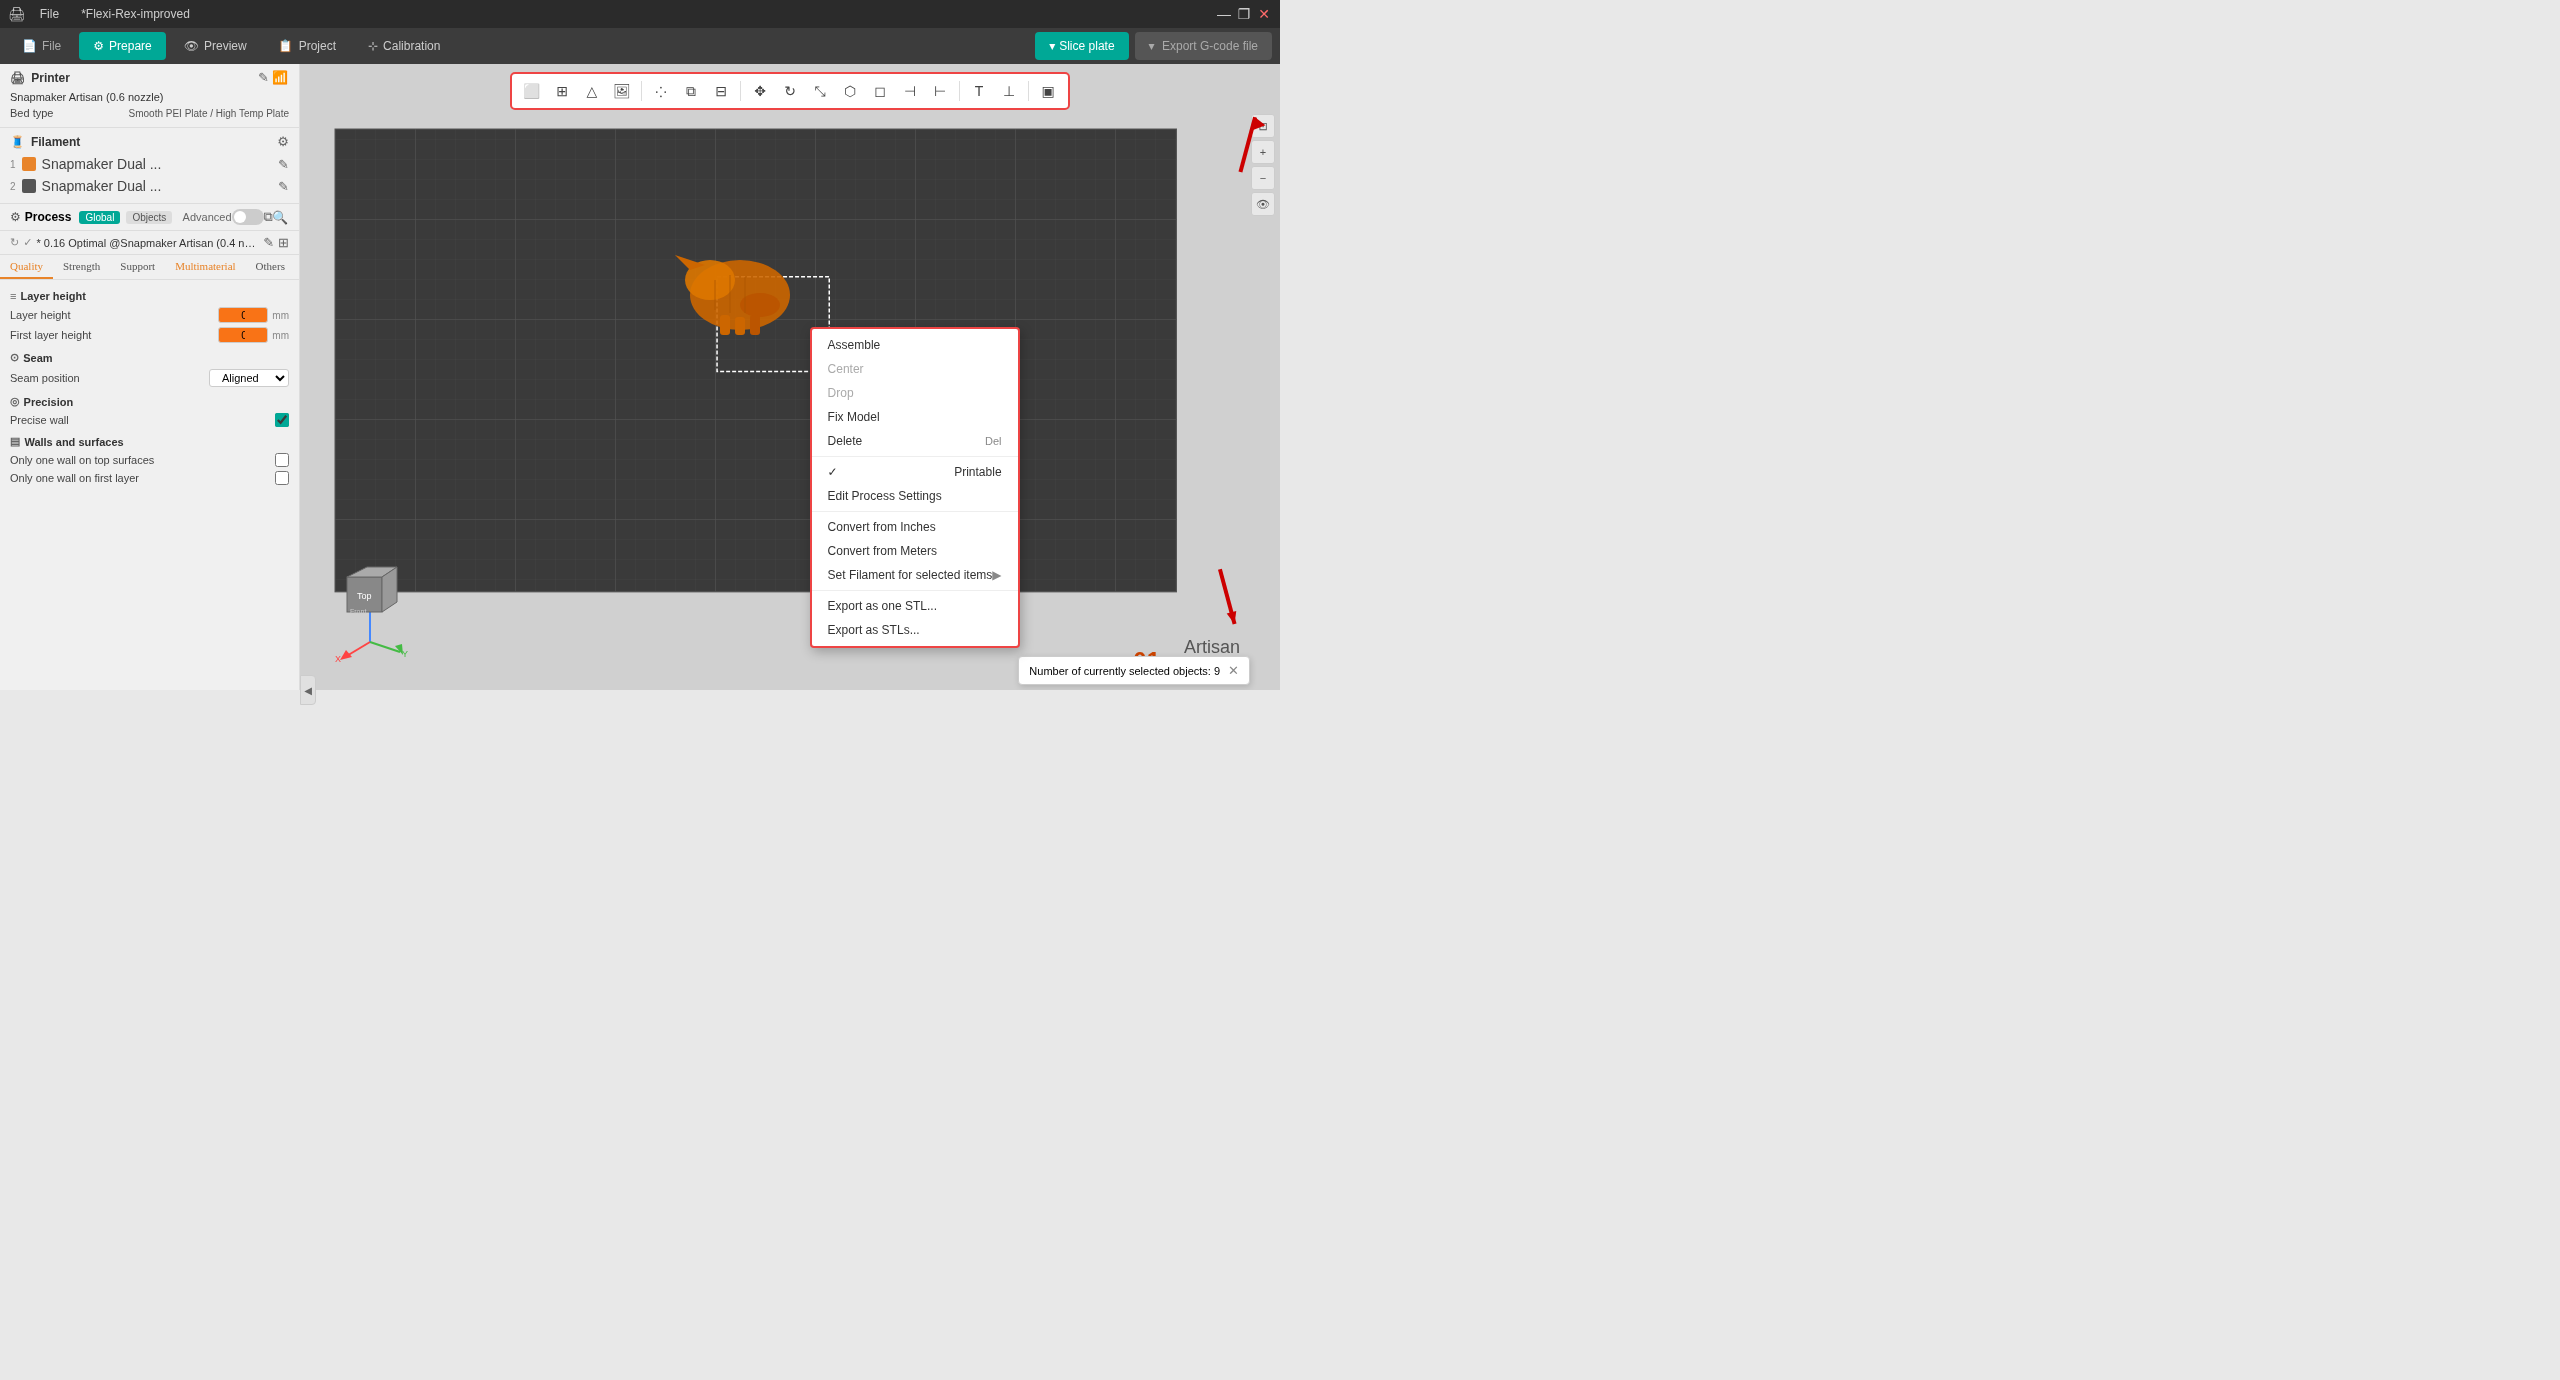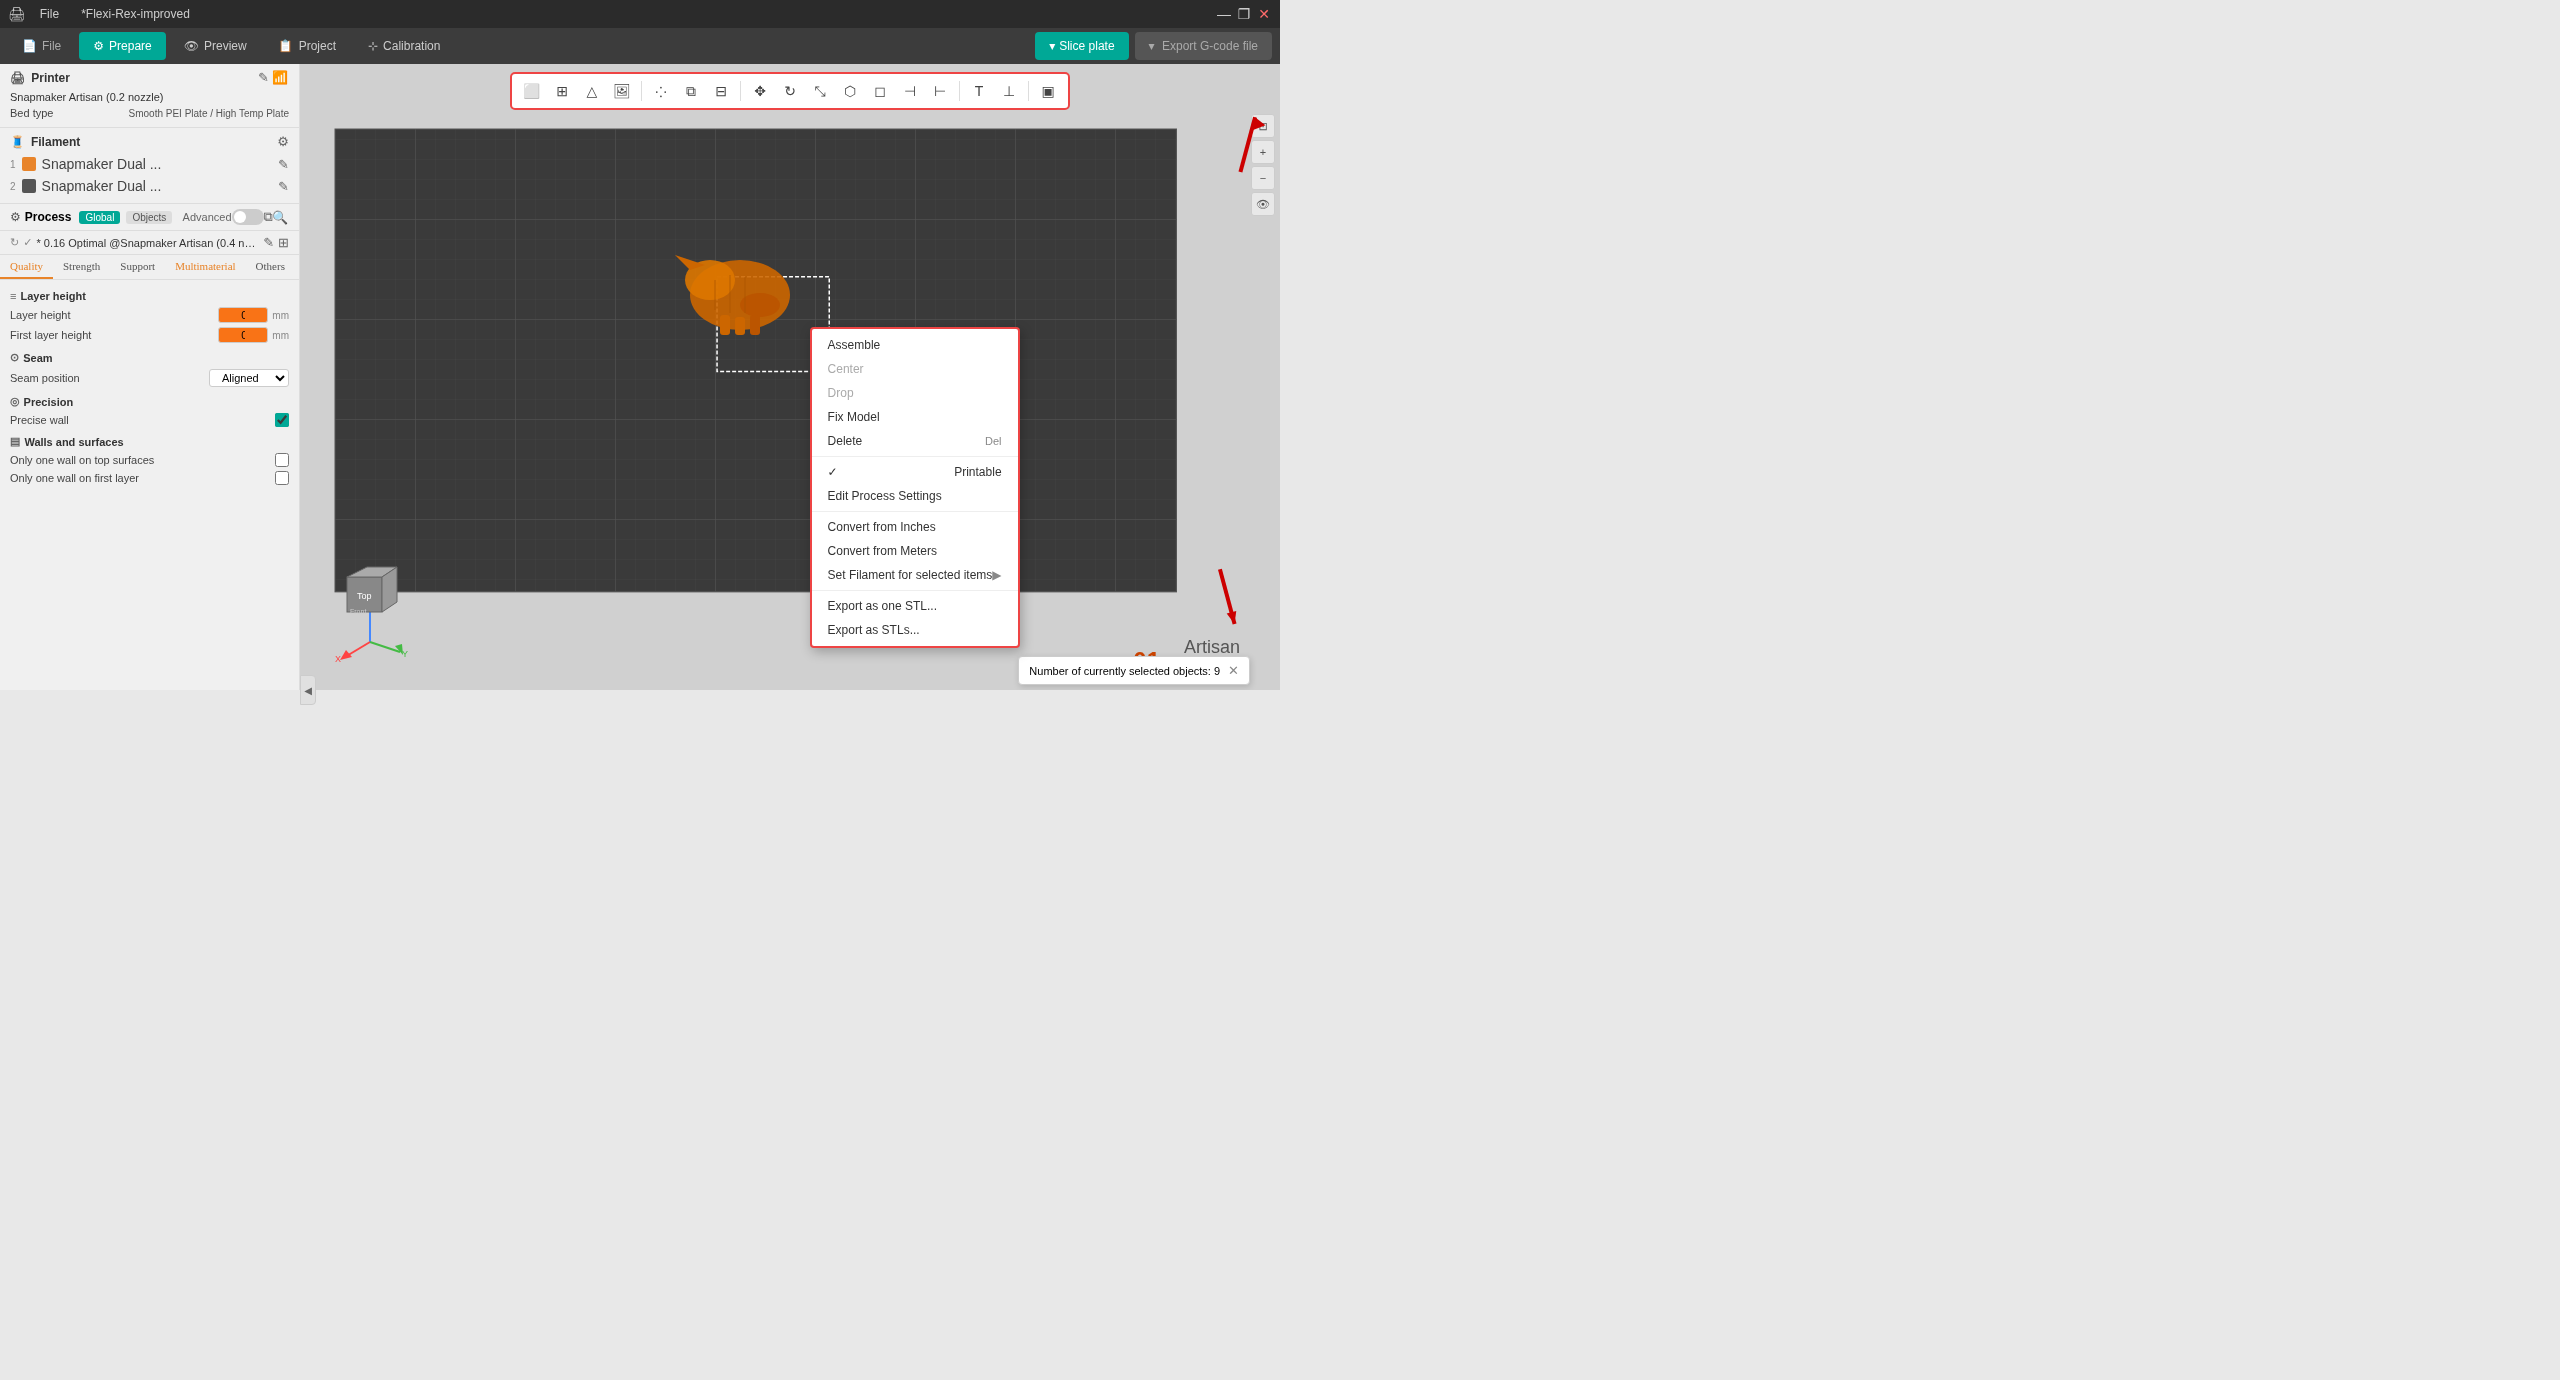--- a/index.html
+++ b/index.html
@@ -509,21 +509,21 @@
         <div style="display:flex;align-items:center;gap:6px;">
           <span style="color:#555;">🖨</span>
           <span style="font-weight:600;">Printer</span>
         </div>
         <div class="section-header-icons">
           <button class="icon-btn">✎</button>
           <span class="wifi-icon">📶</span>
         </div>
       </div>
       <div class="sub-row">
-        <span style="font-size:11px;color:#333;">Snapmaker Artisan (0.2 nozzle)</span>
+        <span style="font-size:11px;color:#333;">Snapmaker Artisan (0.6 nozzle)</span>
       </div>
       <div class="sub-row">
         <span>Bed type</span>
         <span style="font-size:10px;color:#555;cursor:pointer;">Smooth PEI Plate / High Temp Plate</span>
       </div>
     </div>
 
     <div class="panel-section">
       <div class="section-header">
         <div style="display:flex;align-items:center;gap:6px;">

